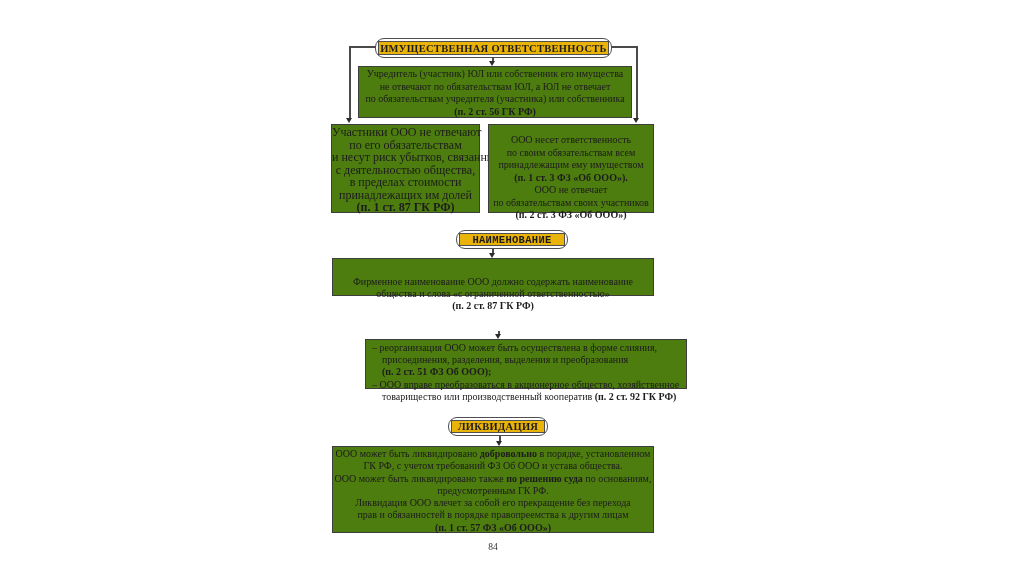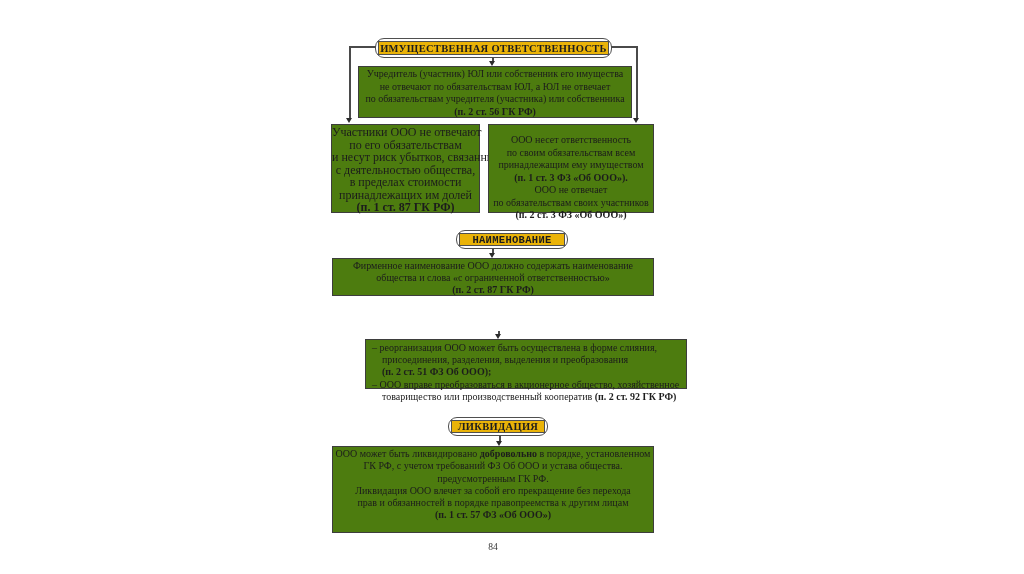--- a/index.html
+++ b/index.html
@@ -13,21 +13,21 @@
           display:flex;align-items:center;justify-content:center;
           font-weight:bold;font-size:10.5px;letter-spacing:.3px;white-space:nowrap;background:#eab308;}
   
   .box{position:absolute;box-sizing:border-box;border:1px solid #3d3d3d;background:#4d7c0f;text-align:center;}
   .ln{white-space:nowrap;}
   .cite{font-weight:bold;}
   b{font-weight:bold;}
   .founder{left:358px;top:66px;width:274px;height:52px;font-size:10px;line-height:12.5px;padding-top:1px;}
   .parts{left:331px;top:124px;width:149px;height:89px;font-size:12px;line-height:12.5px;padding-top:1px;}
   .comp{left:488px;top:124px;width:166px;height:89px;font-size:10px;line-height:12.5px;padding-top:9px;}
-  .naming{left:332px;top:258px;width:322px;height:38px;font-size:10px;line-height:12px;padding-top:1px;text-align:center;}
+  .naming{left:332px;top:258px;width:322px;height:38px;font-size:10px;line-height:12px;padding-top:17px;text-align:center;}
   .reorg{left:332px;top:339px;width:322px;height:50px;font-size:10px;line-height:12.2px;text-align:left;padding-top:2px;margin-left:33px;}
   .reorg .rl{padding-left:16px;}
   .reorg .rl.first{padding-left:6px;}
   .liq{left:332px;top:446px;width:322px;height:87px;font-size:10px;line-height:12.3px;padding-top:1px;}
   
   .hl{position:absolute;height:1.5px;background:#4a4a4a;}
   .vl{position:absolute;width:1.5px;background:#4a4a4a;}
   .ah{position:absolute;width:0;height:0;border-left:3.5px solid transparent;border-right:3.5px solid transparent;border-top:5px solid #2b2b2b;}
   .pageno{position:absolute;left:332px;top:542px;width:322px;text-align:center;font-size:9.5px;color:#333;}
 </style>
@@ -103,20 +103,21 @@
 
   <div class="hbox" style="left:448px;top:417px;width:100px;height:19px;">
     <div class="hinner">ЛИКВИДАЦИЯ</div>
   </div>
   <div class="vl" style="left:499px;top:436px;height:5px;"></div>
   <div class="ah" style="left:496px;top:441px;"></div>
 
   <div class="box liq">
     <div class="ln"><span>ООО может быть ликвидировано </span><b>добровольно</b><span> в порядке, установленном</span></div>
     <div class="ln">ГК РФ, с учетом требований ФЗ Об ООО и устава общества.</div>
+    <div class="ln"><span>ООО может быть ликвидировано также </span><b>по решению суда</b><span> по основаниям,</span></div>
     <div class="ln">предусмотренным ГК РФ.</div>
     <div class="ln">Ликвидация ООО влечет за собой его прекращение без перехода</div>
     <div class="ln">прав и обязанностей в порядке правопреемства к другим лицам</div>
     <div class="ln cite">(п. 1 ст. 57 ФЗ «Об ООО»)</div>
   </div>
 
   <div class="pageno">84</div>
 
 </div>
 

